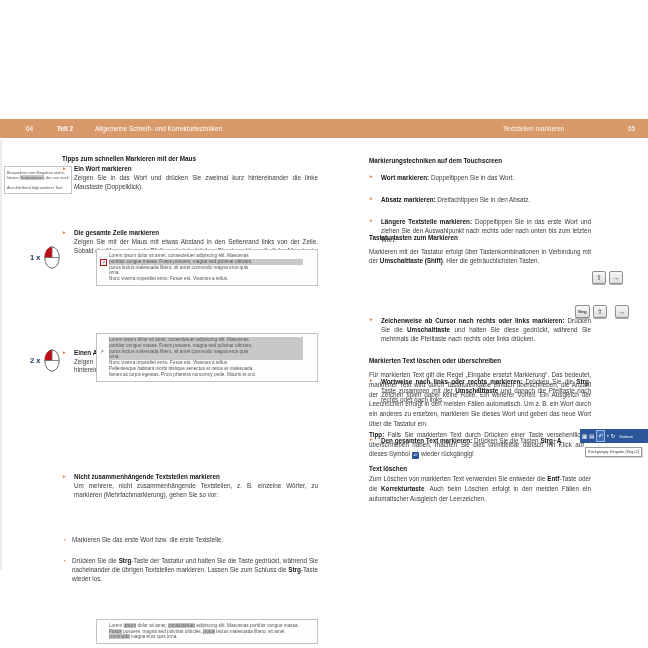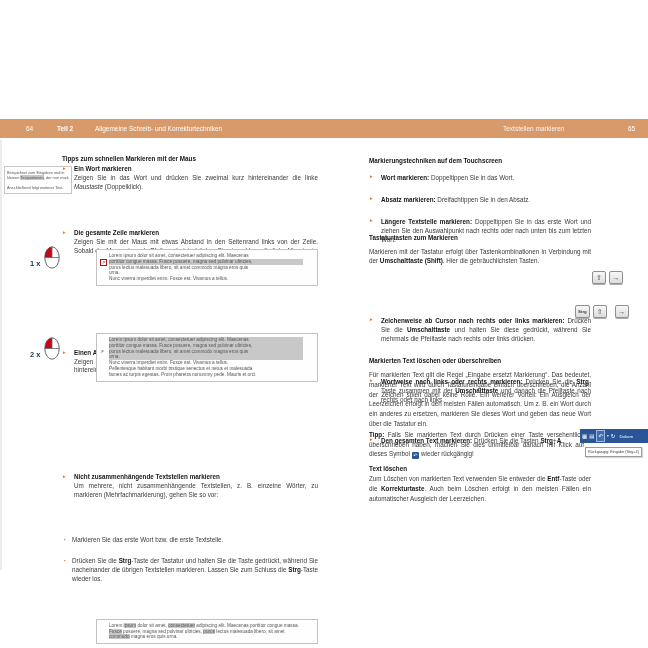--- a/index.html
+++ b/index.html
@@ -26,21 +26,21 @@
   .bullet{padding-left:12px;position:relative}
   .tri{position:absolute;left:0;top:0;color:#e5772e;font-size:4.6px;line-height:8.8px}
   .btitle{font-weight:bold;color:#151515}
   .step{padding-left:10px;position:relative;text-align:justify;color:#3a3a3a}
   .sq{position:absolute;left:2px;top:0;color:#e5772e;font-size:4.4px;line-height:8.8px}
   .b{font-weight:bold;color:#151515}
   .i{font-style:italic}
   .hl{background:#c8c8c8}
 
   
-  .clickgrp{position:absolute;display:flex;align-items:flex-end}
+  .clickgrp{position:absolute;display:flex;align-items:center}
   .clabel{font-weight:bold;color:#17365d;font-size:7.5px;line-height:10px;margin-right:4px}
   .mouse{display:block}
 
   
   .sbox{position:relative;margin-left:34px;width:222px;border:1px solid #c2c2c2;background:#fefefe;padding:3px 14px 3px 12px;font-size:4.7px;line-height:5.8px;color:#555;text-align:left}
   .sbox .bl{white-space:nowrap}
   .curs{position:absolute;left:3px;font-size:4.6px;line-height:5px;color:#444}
   .redbox{border:0.8px solid #c00b15;padding:0 0.5px}
   .curs1{top:9px}
   .curs2{top:15px}
@@ -68,21 +68,21 @@
   
   #lb-head{top:3px}
   #lb-i1{top:13px}
   #lb-i2{top:51px}
   #lb-row1{top:93px}
   #lb-row1 .sbox{margin-top:4px}
   #lb-row1 .clickgrp{left:-32px;top:1px}
   #lb-i3{top:144px}
   #lb-row2{top:177px}
   #lb-row2 .sbox{margin-top:4px}
-  #lb-row2 .clickgrp{left:-32px;top:8px}
+  #lb-row2 .clickgrp{left:-32px;top:20px}
   #lb-i4{top:242px}
   #lb-s1{top:278px}
   #lb-s2{top:291px}
   #lb-box3{top:326px}
 
   
   #rb-h1{top:4px}
   #rb-t1{top:21px}
   #rb-t2{top:34px}
   #rb-t3{top:47px}

